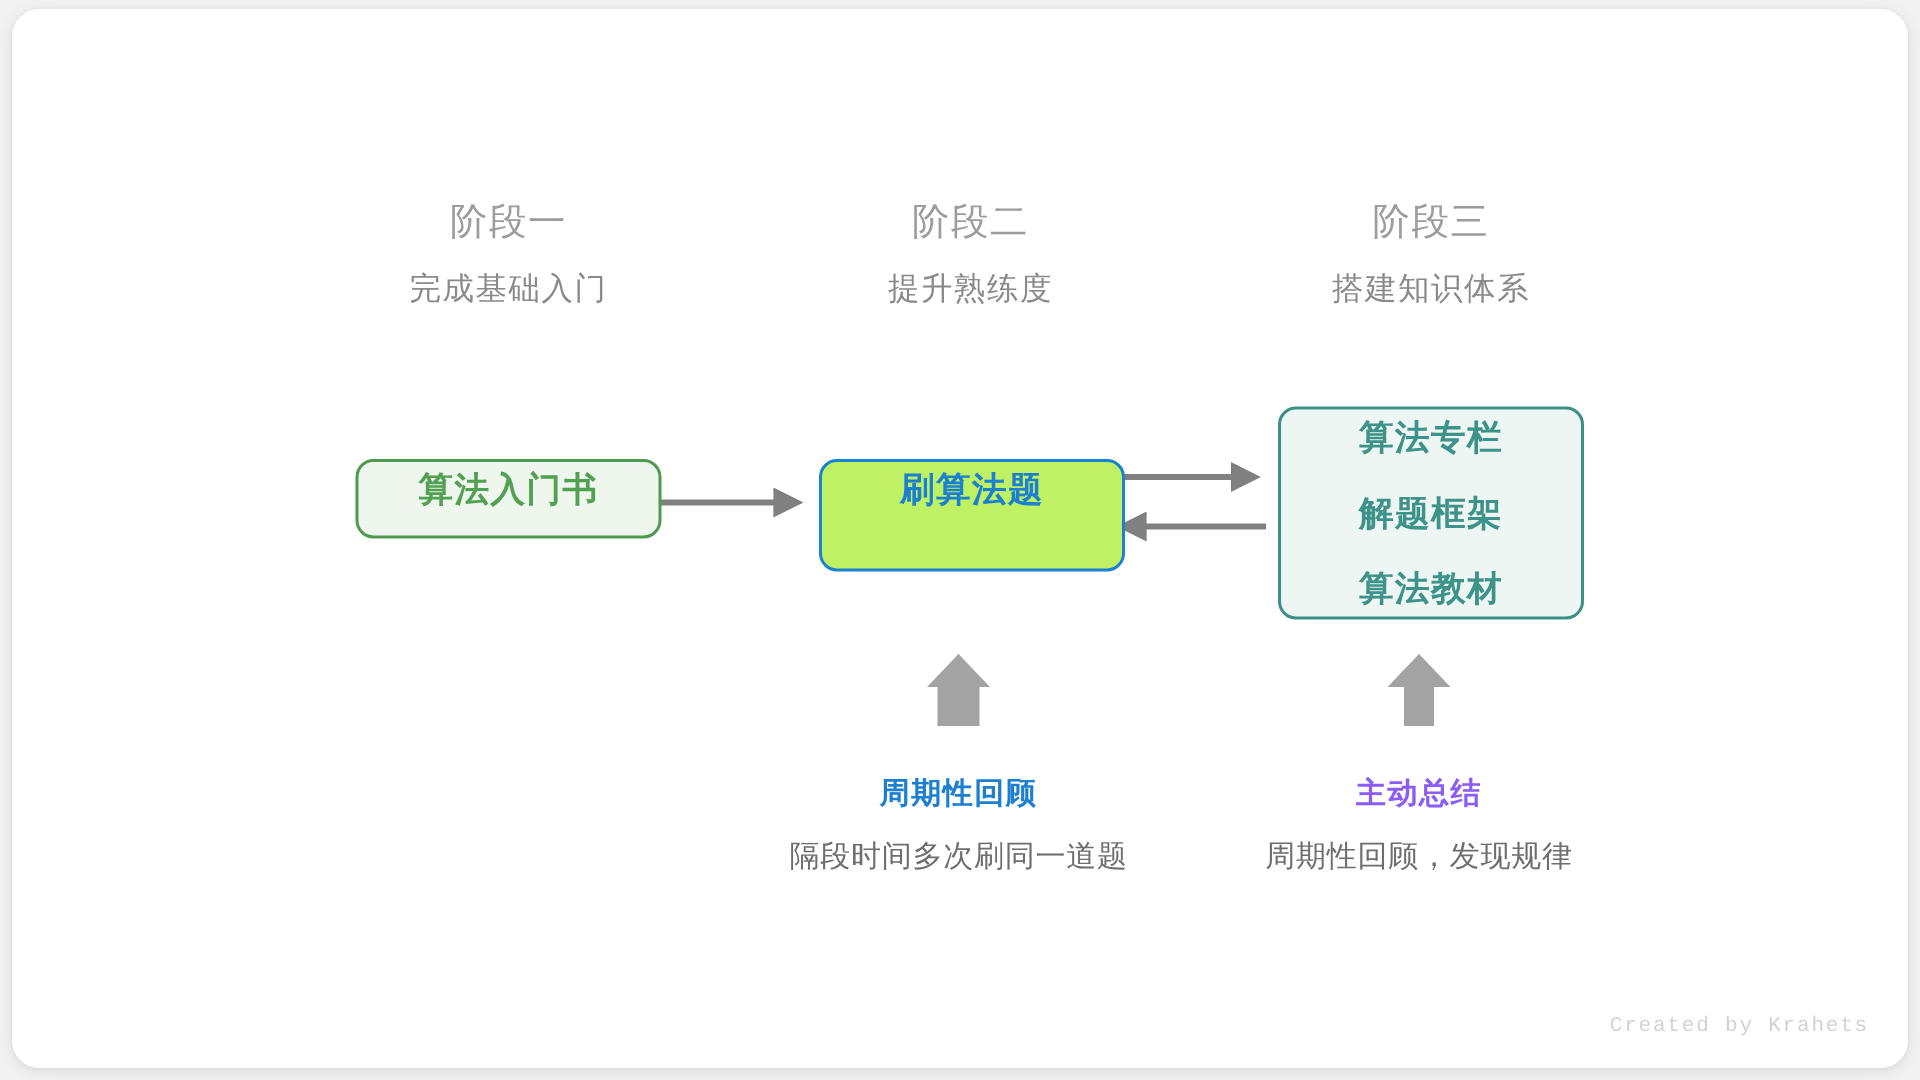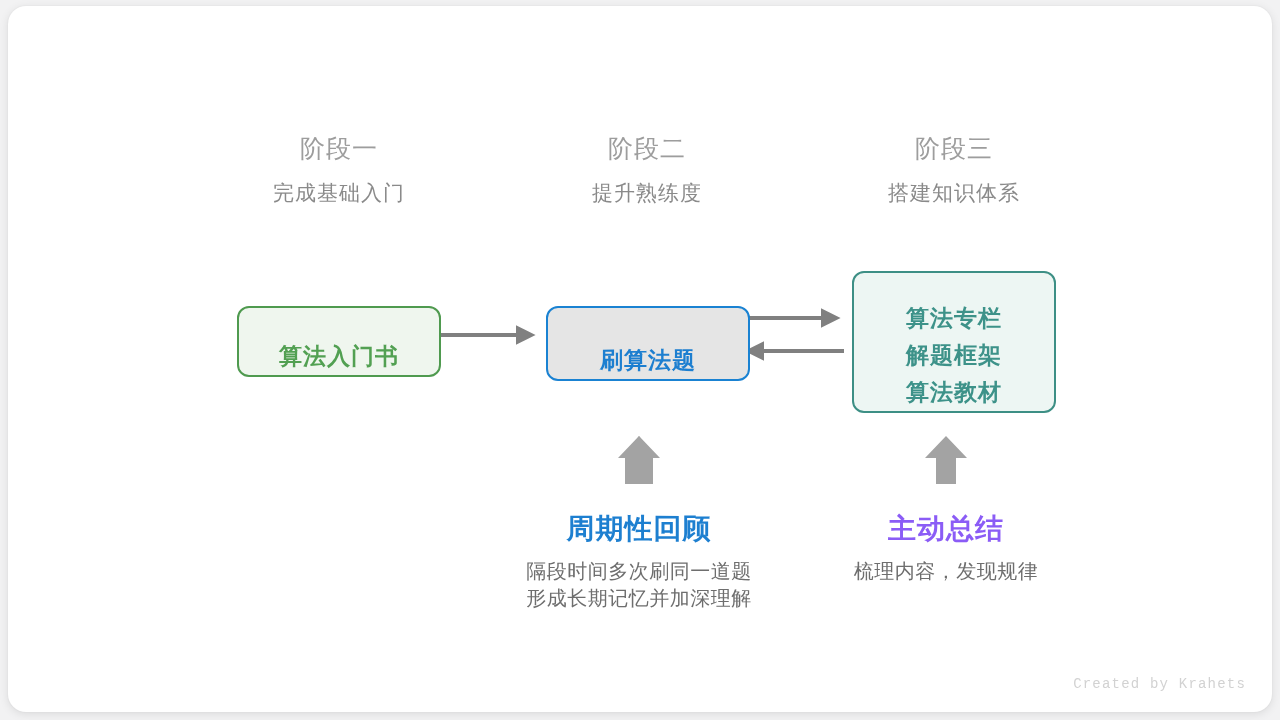--- a/index.html
+++ b/index.html
@@ -49,37 +49,37 @@
     white-space: nowrap;
   }
 
   .node {
     position: absolute;
     box-sizing: border-box;
     border-radius: 12px;
     display: flex;
     flex-direction: column;
     align-items: center;
-    justify-content: flex-end;
+    justify-content: space-between;
     font-weight: bold;
     letter-spacing: 1px;
   }
   .node-line { line-height: 37px; white-space: nowrap; }
 
   #node-book {
-    left: 229px; top: 300px; width: 204px; height: 71px;
+    left: 229px; top: 300px; width: 204px; height: 53px;
     border: 2px solid #4f9a4f;
     background: #eff6ee;
     color: #52a052;
     font-size: 23px;
   }
   #node-practice {
     left: 538px; top: 300px; width: 204px; height: 75px;
     border: 2.5px solid #1a82d2;
-    background: #e5e5e5;
+    background: #bef264;
     color: #1d7fd0;
     font-size: 23px;
   }
   #node-resources {
     left: 844px; top: 265px; width: 204px; height: 142px;
     border: 2px solid #3d8f85;
     background: #edf6f3;
     color: #3d9289;
     font-size: 23px;
   }
@@ -90,21 +90,21 @@
     width: 1264px; height: 706px;
     pointer-events: none;
   }
 
   .bottom-col {
     position: absolute;
     width: 300px;
     text-align: center;
   }
   .bottom-title {
-    font-size: 28px;
+    font-size: 20px;
     font-weight: bold;
     letter-spacing: 1px;
     line-height: 30px;
     white-space: nowrap;
   }
   .bottom-title.blue { color: #1d7fd0; }
   .bottom-title.teal { color: #8b5cf6; }
   .bottom-desc {
     margin-top: 14px;
     font-size: 20px;
@@ -174,25 +174,24 @@
   <div class="node" id="node-resources">
     <div class="node-line">算法专栏</div>
     <div class="node-line">解题框架</div>
     <div class="node-line">算法教材</div>
   </div>
 
   <div class="bottom-col" style="left:481px; top:508px;">
     <div class="bottom-title blue">周期性回顾</div>
     <div class="bottom-desc">
       <div>隔段时间多次刷同一道题</div>
-      <div>形成长期记忆并加深理解</div>
     </div>
   </div>
 
   <div class="bottom-col" style="left:788px; top:508px;">
     <div class="bottom-title teal">主动总结</div>
     <div class="bottom-desc">
-      <div>梳理内容，发现规律</div>
+      <div>周期性回顾，发现规律</div>
     </div>
   </div>
 
   <div class="credit">Created by Krahets</div>
 </div>
 
 </body></html>

